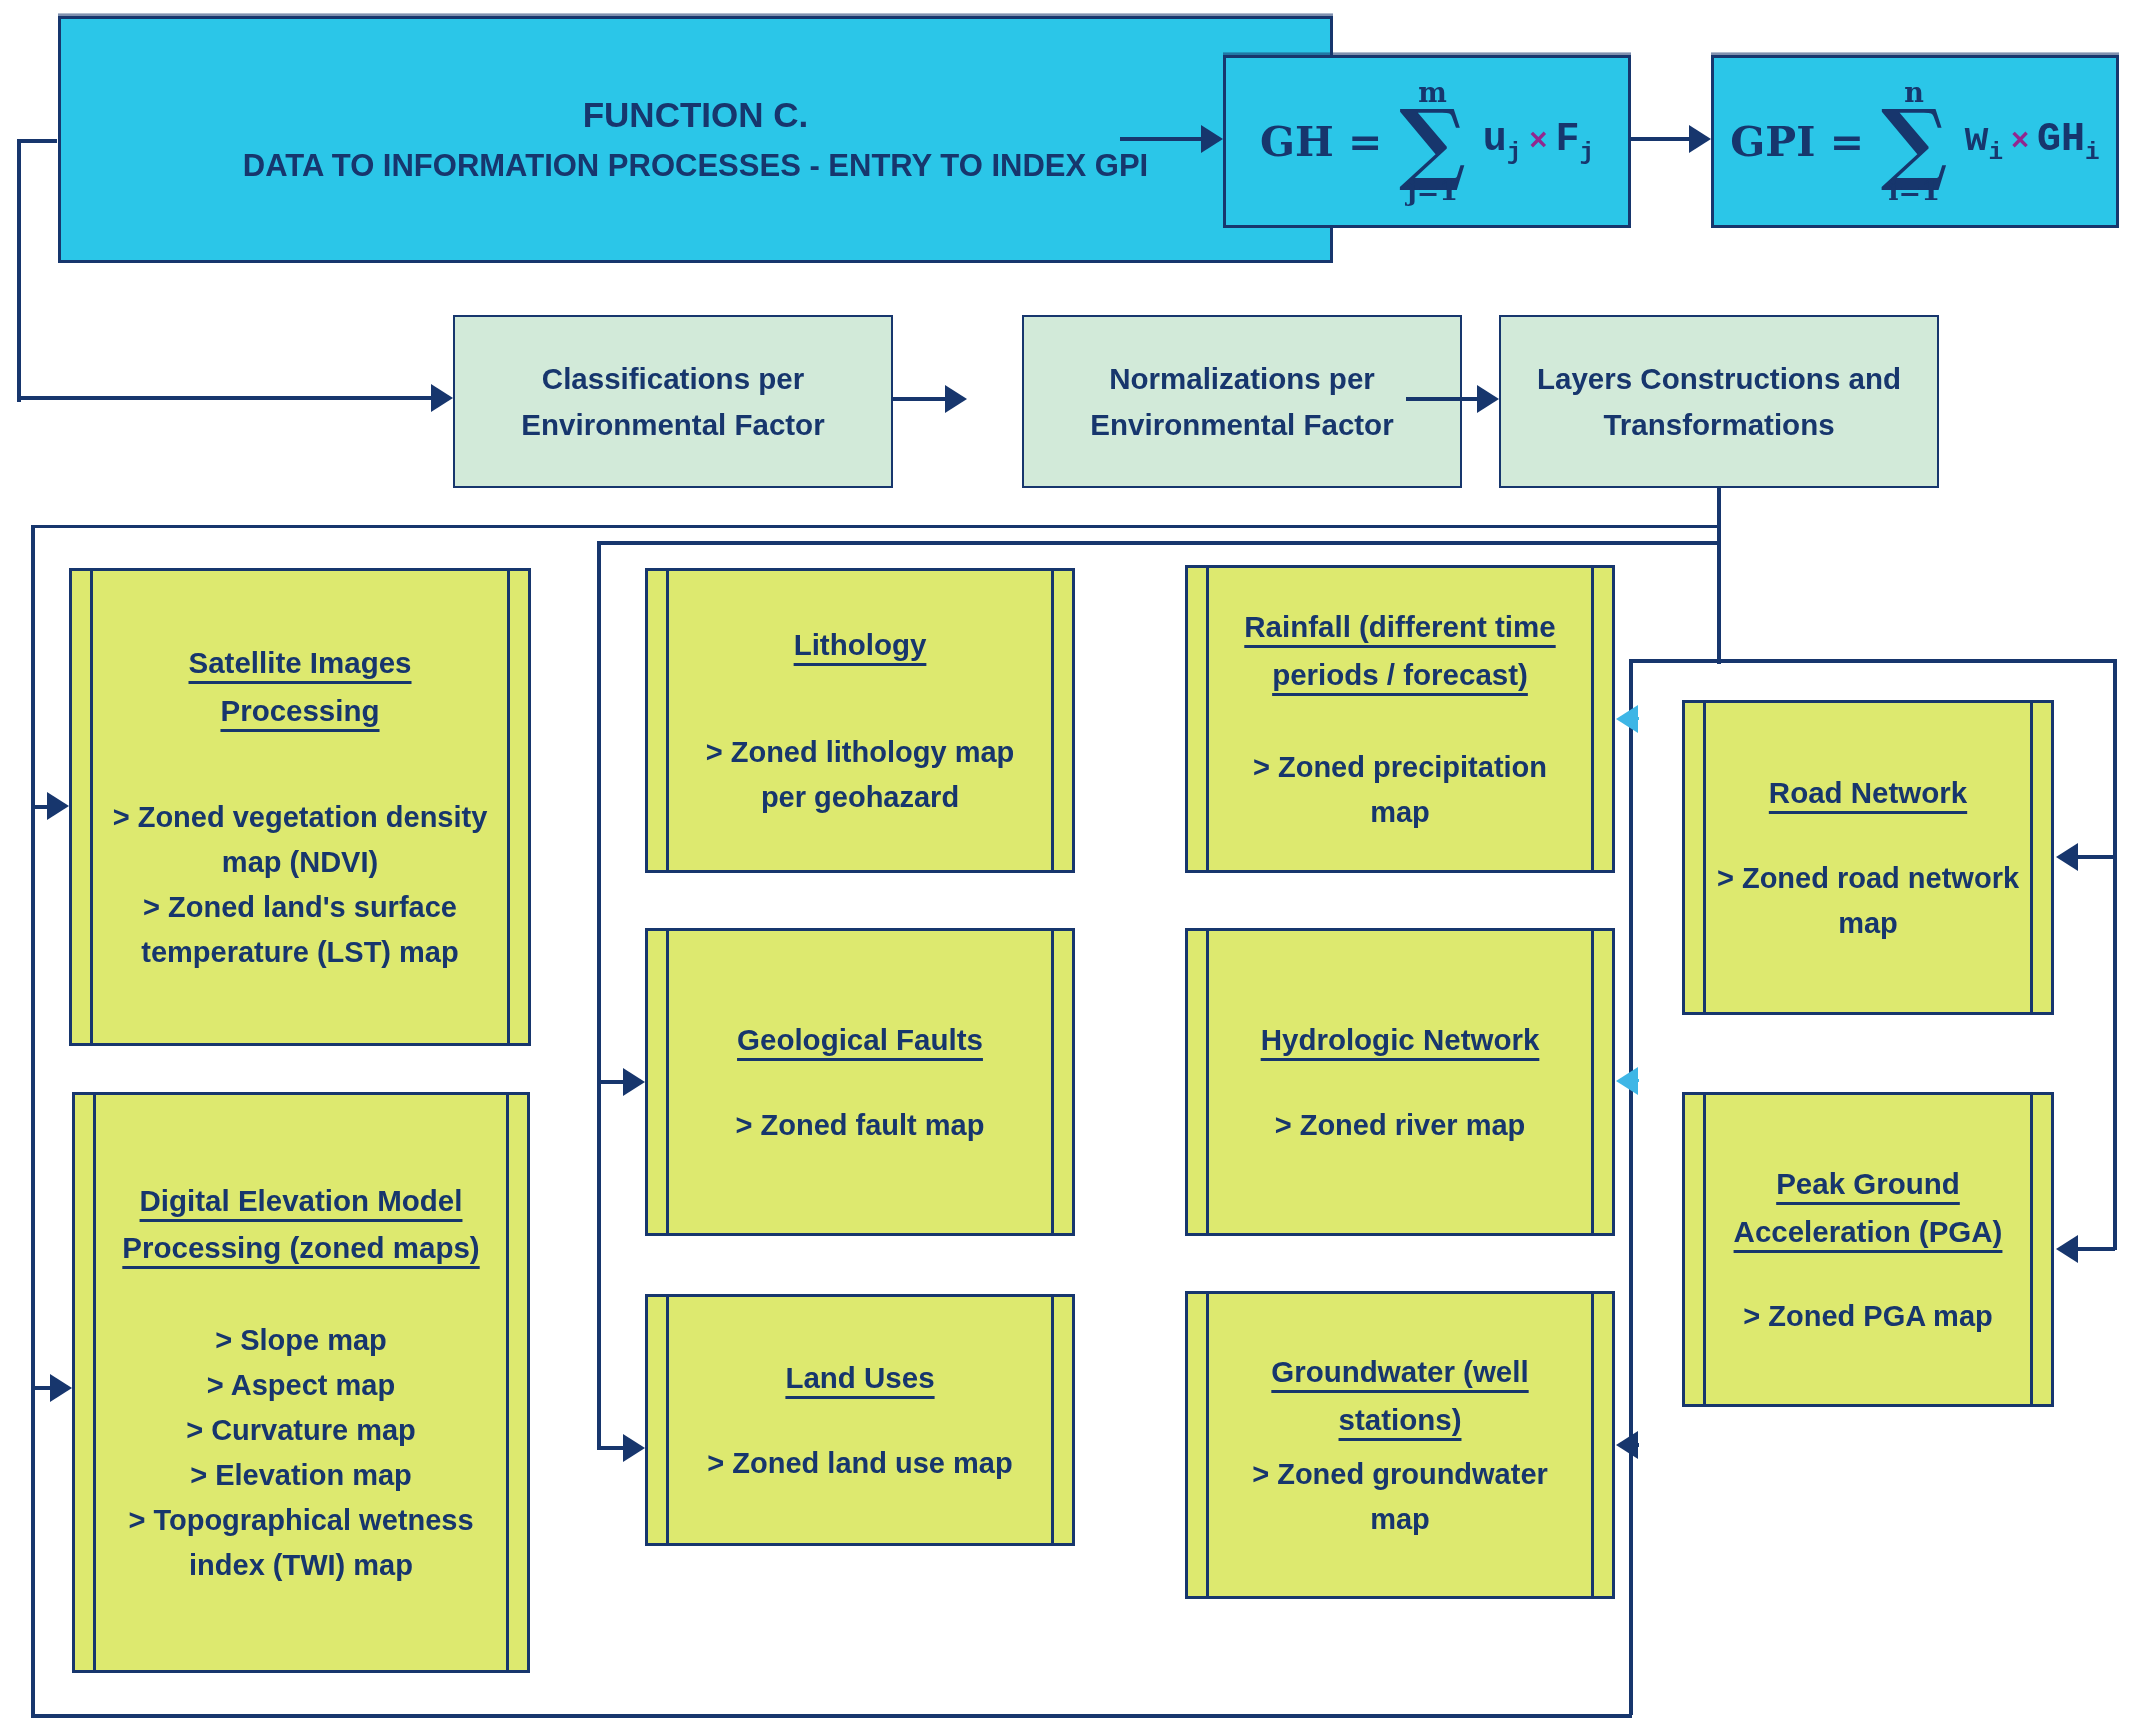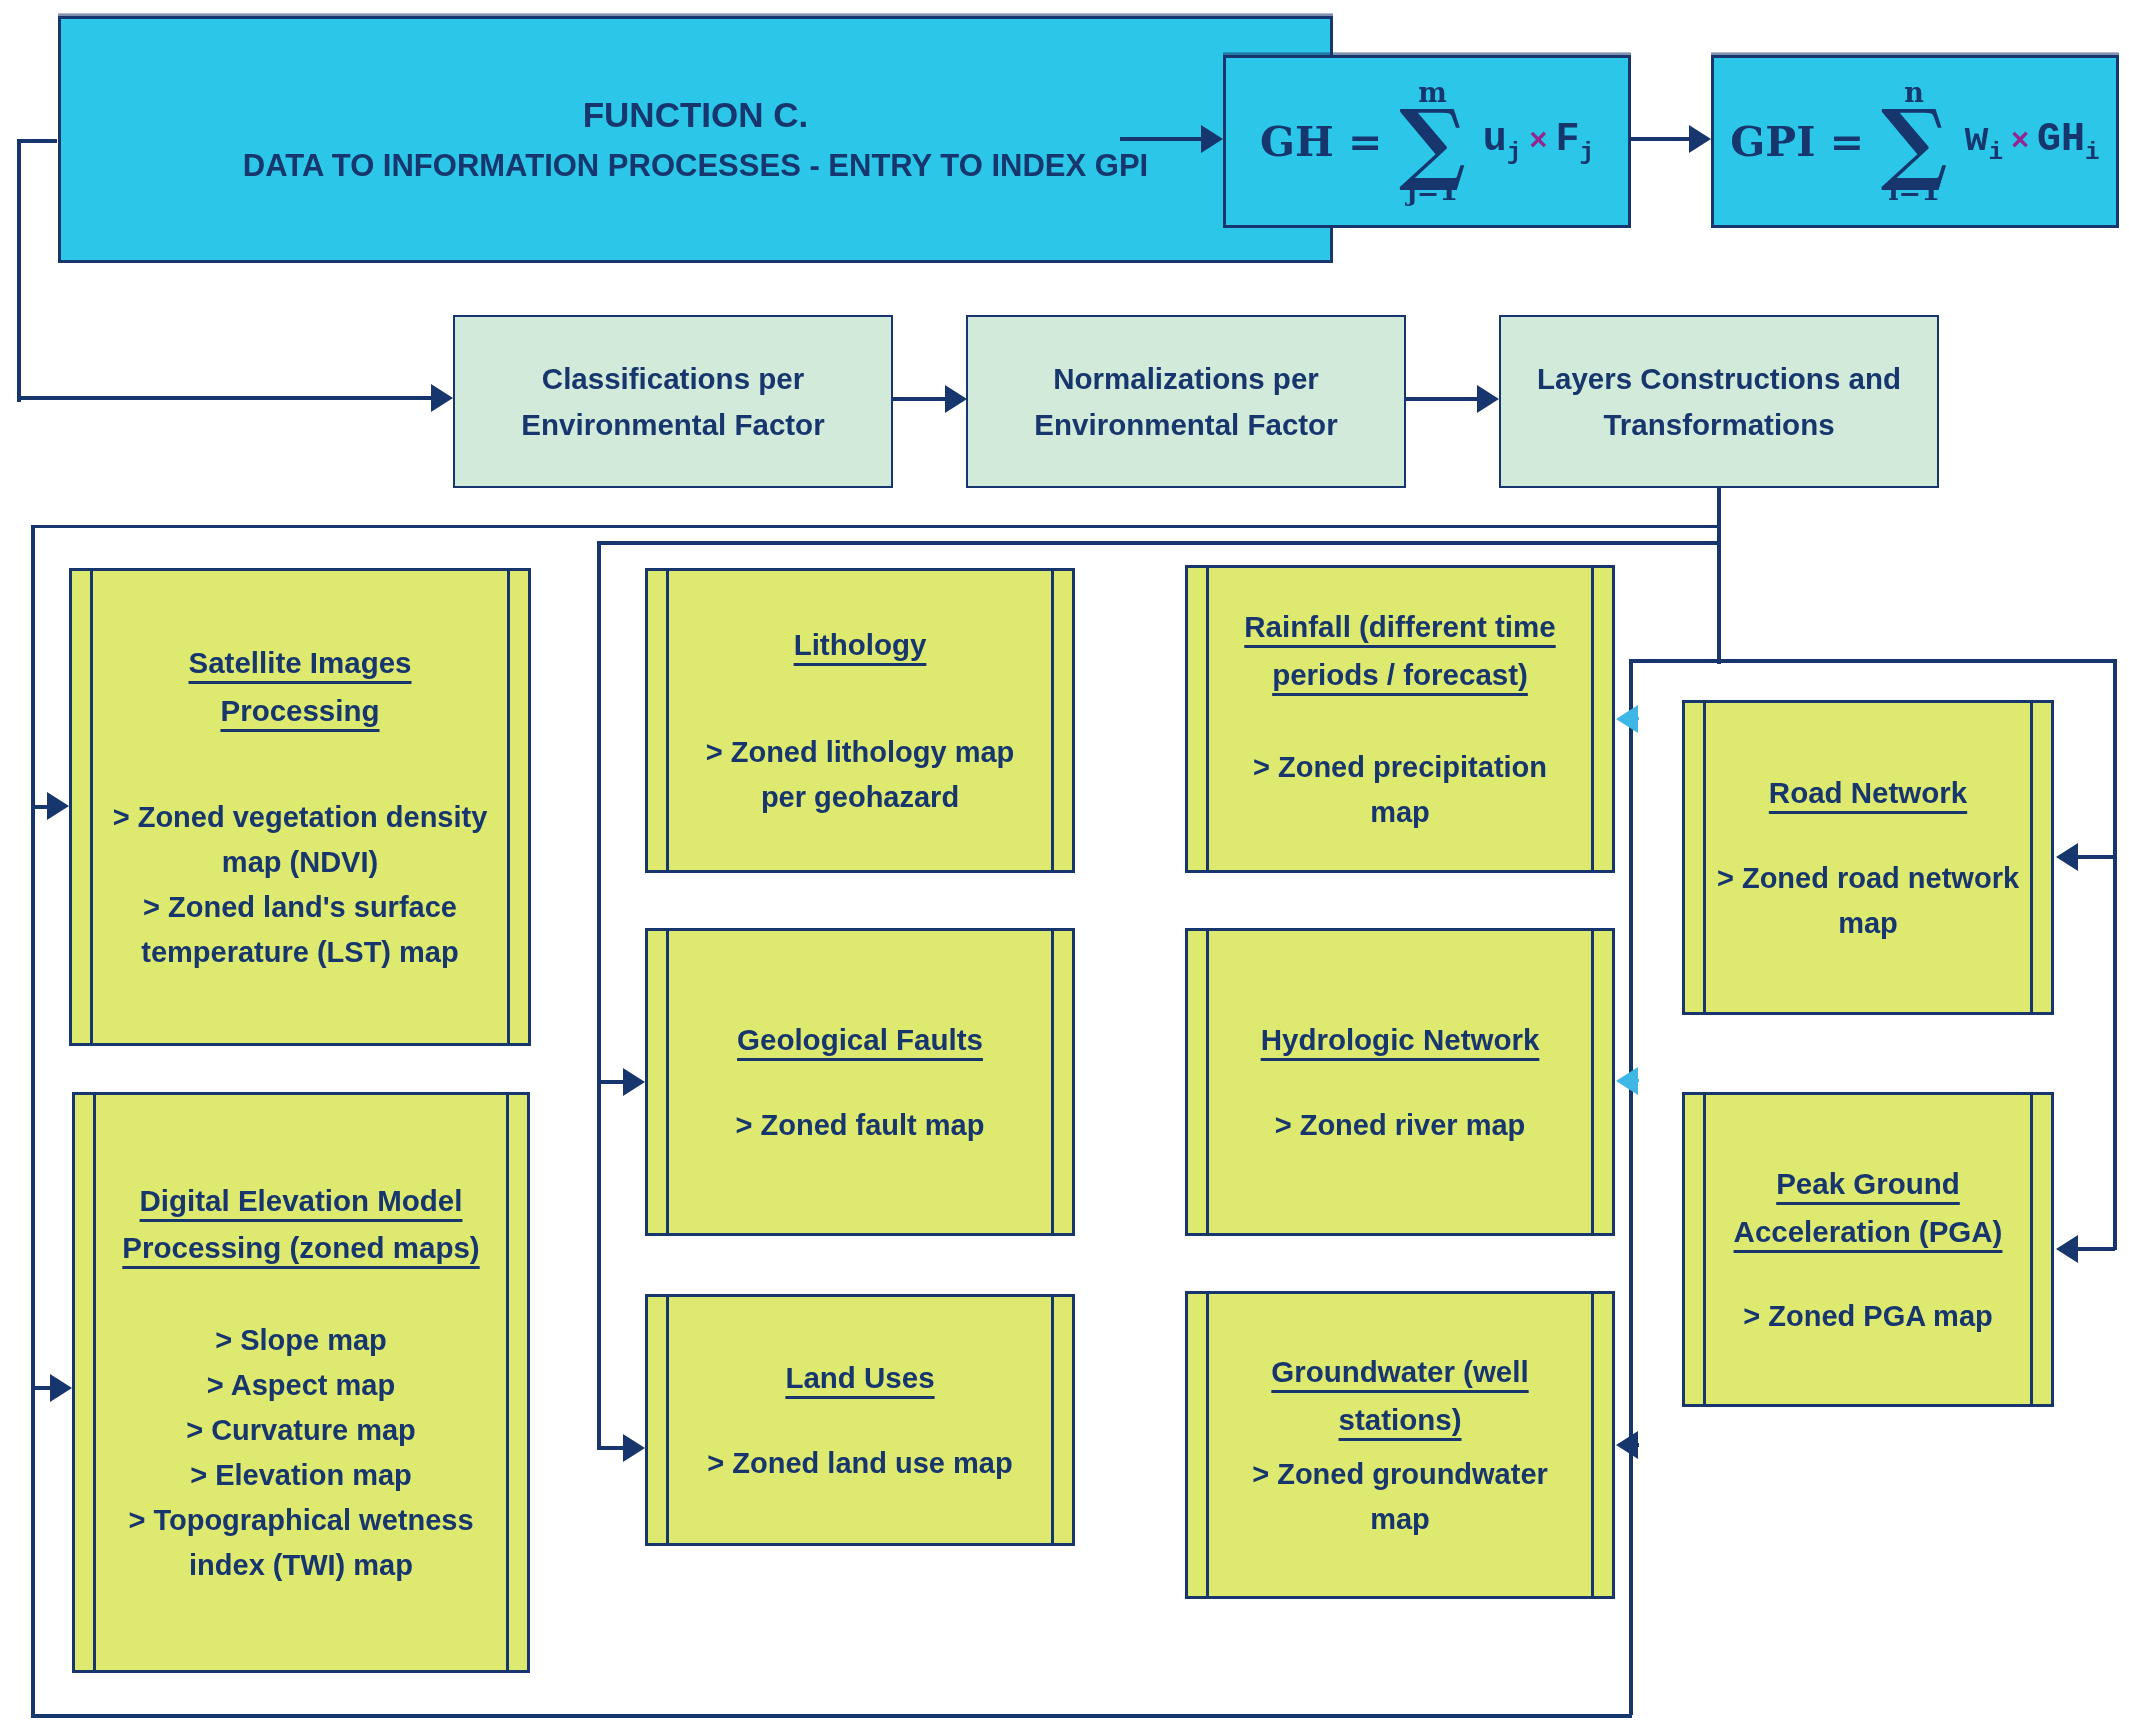--- a/index.html
+++ b/index.html
@@ -77,21 +77,21 @@
       <span class="f-top">n</span>
       <span class="f-sym">∑</span>
       <span class="f-bot">i=1</span>
     </span>
     <span class="f-expr"><span>w</span><sub>i</sub><span class="f-times">×</span><span>GH</span><sub>i</sub></span>
   </div>
 
   <div class="box mint" style="left:453px;top:315px;width:440px;height:173px;">
     <div class="mint-label">Classifications per Environmental Factor</div>
   </div>
-  <div class="box mint" style="left:966px;top:315px;width:440px;height:173px;">
+  <div class="box mint" style="left:1022px;top:315px;width:440px;height:173px;">
     <div class="mint-label">Normalizations per Environmental Factor</div>
   </div>
   <div class="box mint" style="left:1499px;top:315px;width:440px;height:173px;">
     <div class="mint-label">Layers Constructions and Transformations</div>
   </div>
 
   <div class="card gap-lg" style="left:69px;top:568px;width:462px;height:478px;">
     <div class="rail-l"></div>
     <div class="rail-r"></div>
     <div class="card-title">Satellite Images Processing</div>

